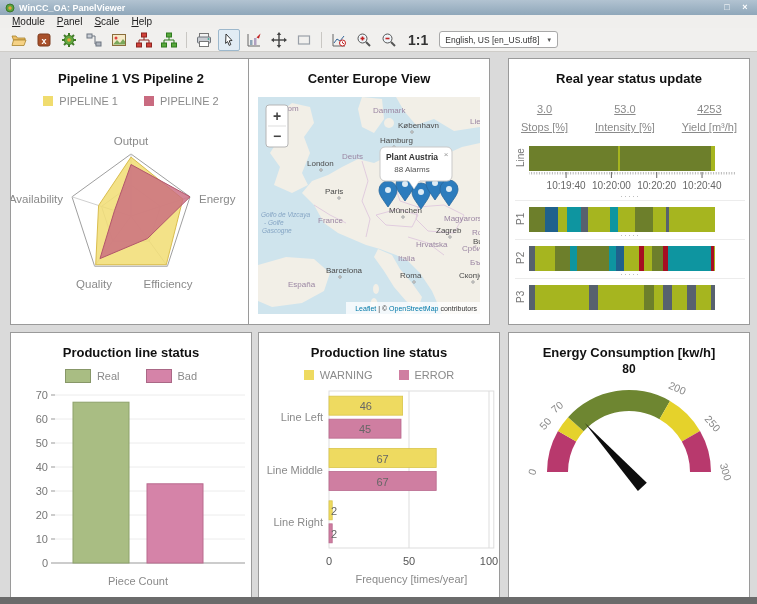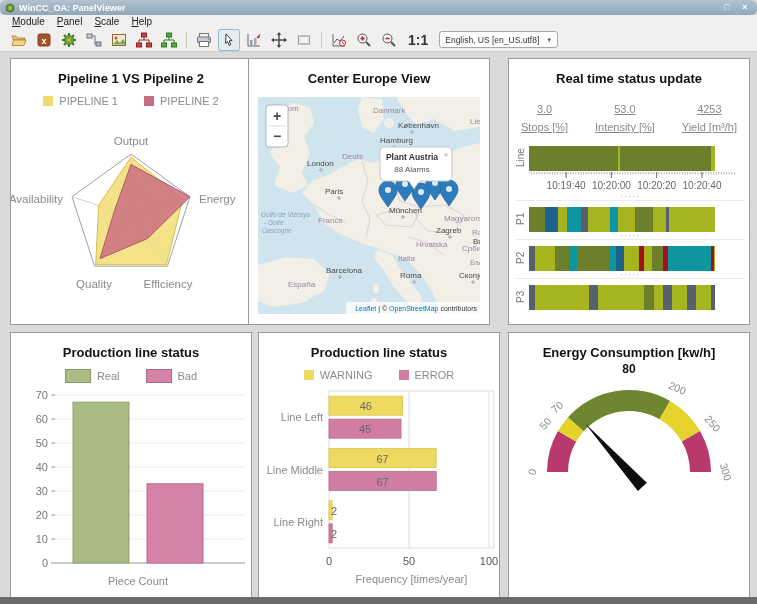--- a/index.html
+++ b/index.html
@@ -1,20 +1,20 @@
 <!DOCTYPE html>
 <html><head>
 <meta charset="utf-8">
 <style>
   html,body{margin:0;padding:0;background:#bfbfbf;}
   .window{position:relative;width:757px;height:604px;font-family:"Liberation Sans",sans-serif;
           background:#dadada;overflow:hidden;}
   
   .titlebar{height:15px;background:linear-gradient(#b2c3d1,#8fa7ba);display:flex;align-items:center;
-            padding:0 5px;gap:4px;border-radius:6px;}
+            padding:0 5px;gap:4px;}
   .title-text{color:#fff;font-size:9px;font-weight:bold;margin-right:auto;}
   .win-btn{color:#fff;font-size:9px;width:14px;text-align:center;line-height:13px;font-weight:bold;}
   
   .menubar{height:13px;background:#f0efed;display:flex;align-items:center;padding-left:6px;
            font-size:10px;color:#222;}
   .menu-item{padding:8px 6px;}
   
   .toolbar{height:23px;background:#f1f0ee;border-bottom:1px solid #cfcdc9;display:flex;
            align-items:center;padding-left:8px;gap:3px;}
   .tbtn{width:20px;height:20px;display:flex;align-items:center;justify-content:center;
@@ -334,21 +334,21 @@
             <line x1="2" y1="21" x2="20" y2="21" stroke="#ddd"></line>
             <text x="11" y="16" font-size="14" fill="#444" text-anchor="middle" font-family="&quot;Liberation Sans&quot;,sans-serif" font-weight="bold">+</text>
             <text x="11" y="36" font-size="14" fill="#444" text-anchor="middle" font-family="&quot;Liberation Sans&quot;,sans-serif" font-weight="bold">−</text>
           </g>
           <rect x="88" y="205" width="134" height="12" fill="#ffffff" fill-opacity="0.75"></rect>
           <text x="219" y="214" font-size="7" text-anchor="end" font-family="&quot;Liberation Sans&quot;,sans-serif"><tspan fill="#0078A8">Leaflet</tspan><tspan fill="#333"> | © </tspan><tspan fill="#0078A8">OpenStreetMap</tspan><tspan fill="#333"> contributors</tspan></text>
         </svg>
     </section>
 
     <section class="panel" style="left:508px;top:6px;width:240px;height:265px;">
-      <h2 class="ptitle">Real time status update</h2>
+      <h2 class="ptitle">Real year status update</h2>
       <div class="kpis">
         <span class="kpi">
           <span>3.0</span>
           <span>Stops [%]</span>
         </span>
         <span class="kpi">
           <span>53.0</span>
           <span>Intensity [%]</span>
         </span>
         <span class="kpi">

